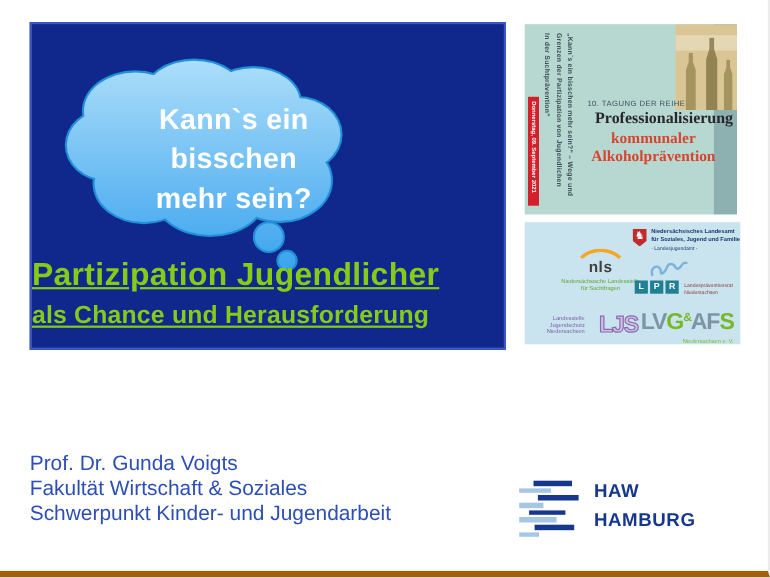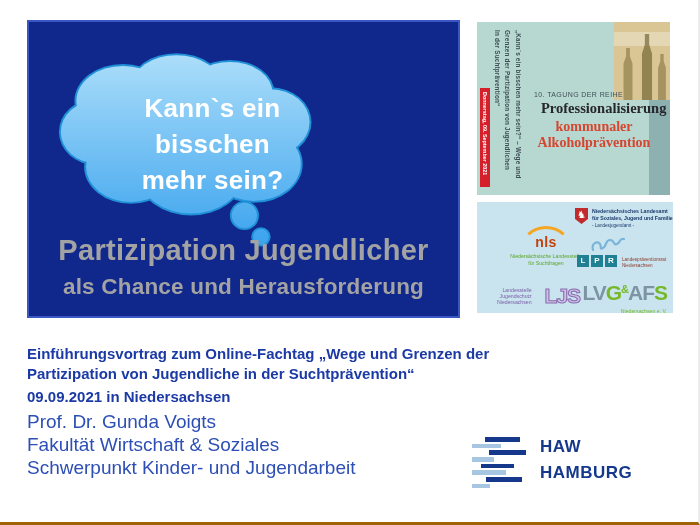--- a/index.html
+++ b/index.html
@@ -1,25 +1,25 @@
 <!DOCTYPE html>
 <html><head>
 <meta charset="utf-8">
 <style>
   html,body{margin:0;padding:0;background:#fff;}
   .slide{position:relative;width:700px;height:525px;background:#ffffff;overflow:hidden;
-         font-family:"Liberation Sans",sans-serif;border-right:2px solid #ececec;border-bottom:3px solid #a16207;box-sizing:border-box;}
+         font-family:"Liberation Sans",sans-serif;border-right:2px solid #ececec;border-bottom:6px solid #a16207;box-sizing:border-box;}
 
   
   .title-box{position:absolute;left:27px;top:20px;width:433px;height:298px;
              background:#10288c;border:2px solid #3a57c4;box-sizing:border-box;}
   .cloud-wrap{position:absolute;left:26px;top:20px;width:272px;height:210px;}
   .bubble-text{position:absolute;left:50px;top:48px;width:215px;text-align:center;
                color:#ffffff;font-size:26px;font-weight:700;line-height:36px;letter-spacing:.3px;}
-  .box-title{position:absolute;left:0;top:212px;width:100%;text-align:center;color:#a3a3a3;}
+  .box-title{position:absolute;left:0;top:212px;width:100%;color:#84cc16;text-decoration:underline;}
   .box-title .t1{font-size:29px;font-weight:800;letter-spacing:.3px;}
   .box-title .t2{font-size:22.5px;font-weight:800;margin-top:7px;letter-spacing:.2px;}
 
   
   .flyer{position:absolute;left:477px;top:22px;width:193px;height:173px;background:#b7d8d0;overflow:hidden;}
   .flyer .strip{position:absolute;right:0;top:0;bottom:0;width:21px;background:#8db0b0;}
   .bottles{position:absolute;right:0;top:0;width:56px;height:78px;background:#d9c694;z-index:2;overflow:hidden;}
   .bottles .band{position:absolute;left:0;top:10px;width:100%;height:14px;background:rgba(255,255,255,.3);}
   .bottle{position:absolute;bottom:0;background:rgba(115,98,44,.5);
           clip-path:polygon(38% 0,62% 0,62% 16%,78% 30%,78% 100%,22% 100%,22% 30%,38% 16%);}
@@ -43,21 +43,21 @@
   .shield{width:13px;height:16px;background:#c12b2b;flex:0 0 auto;
           clip-path:polygon(0 0,100% 0,100% 68%,50% 100%,0 68%);
           color:#fff;font-size:10px;line-height:14px;text-align:center;}
   .landesamt-text{color:#1a3a6b;}
   .landesamt-text .l{font-size:5.2px;font-weight:700;line-height:6.5px;}
   .landesamt-text .s{font-size:4.6px;margin-top:2px;}
   .nls{position:absolute;left:26px;top:24px;width:86px;text-align:center;}
   .nls-arc{width:52px;height:24px;margin:0 auto -16px auto;
            border-top:3.5px solid #f5a623;border-left:3.5px solid transparent;border-right:3.5px solid transparent;
            border-bottom:none;border-radius:50% 50% 0 0/100% 100% 0 0;box-sizing:border-box;}
-  .nls-acronym{font-size:14px;font-weight:800;color:#c2410c;letter-spacing:.5px;}
+  .nls-acronym{font-size:14px;font-weight:800;color:#404040;letter-spacing:.5px;}
   .nls-sub{font-size:5.2px;color:#5aa52a;line-height:6.5px;margin-top:3px;}
   .lpr{position:absolute;left:100px;top:34px;width:92px;}
   .lpr-squiggle{margin-left:12px;display:block;}
   .lpr-row{display:flex;align-items:flex-start;margin-top:1px;}
   .lpr-box{width:12px;height:12px;background:#1f7f93;color:#fff;font-size:8px;font-weight:700;
            text-align:center;line-height:12px;margin-right:2px;}
   .lpr-sub{font-size:4.6px;color:#8a3a2a;line-height:5.6px;margin-left:3px;margin-top:2px;}
   .ljs{position:absolute;left:20px;top:82px;display:flex;align-items:center;gap:13px;}
   .ljs-text{text-align:right;font-size:5.2px;color:#7b5ea7;line-height:6.2px;}
   .ljs-acronym{font-size:21px;font-weight:800;letter-spacing:-1px;color:#cfc2e6;
@@ -208,25 +208,20 @@
       <div class="ljs-acronym">LJS</div>
     </div>
     <div class="lvg">
       <div class="lvg-letters">
         <span class="lvg-gray">LV</span><span class="lvg-green">G</span><span class="lvg-amp">&amp;</span><span class="lvg-gray">AF</span><span class="lvg-green">S</span>
       </div>
       <div class="lvg-sub">Niedersachsen e. V.</div>
     </div>
   </div>
 
-  <div class="footer-intro">
-    <div>Einführungsvortrag zum Online-Fachtag „Wege und Grenzen der</div>
-    <div>Partizipation von Jugendliche in der Suchtprävention“</div>
-    <div class="date-line">09.09.2021 in Niedersachsen</div>
-  </div>
   <div class="footer-info">
     <div>Prof. Dr. Gunda Voigts</div>
     <div>Fakultät Wirtschaft &amp; Soziales</div>
     <div>Schwerpunkt Kinder- und Jugendarbeit</div>
   </div>
 
   <div class="haw">
     <div class="haw-bars">
       <div class="hb-d hb1"></div>
       <div class="hb-l hb2"></div>

